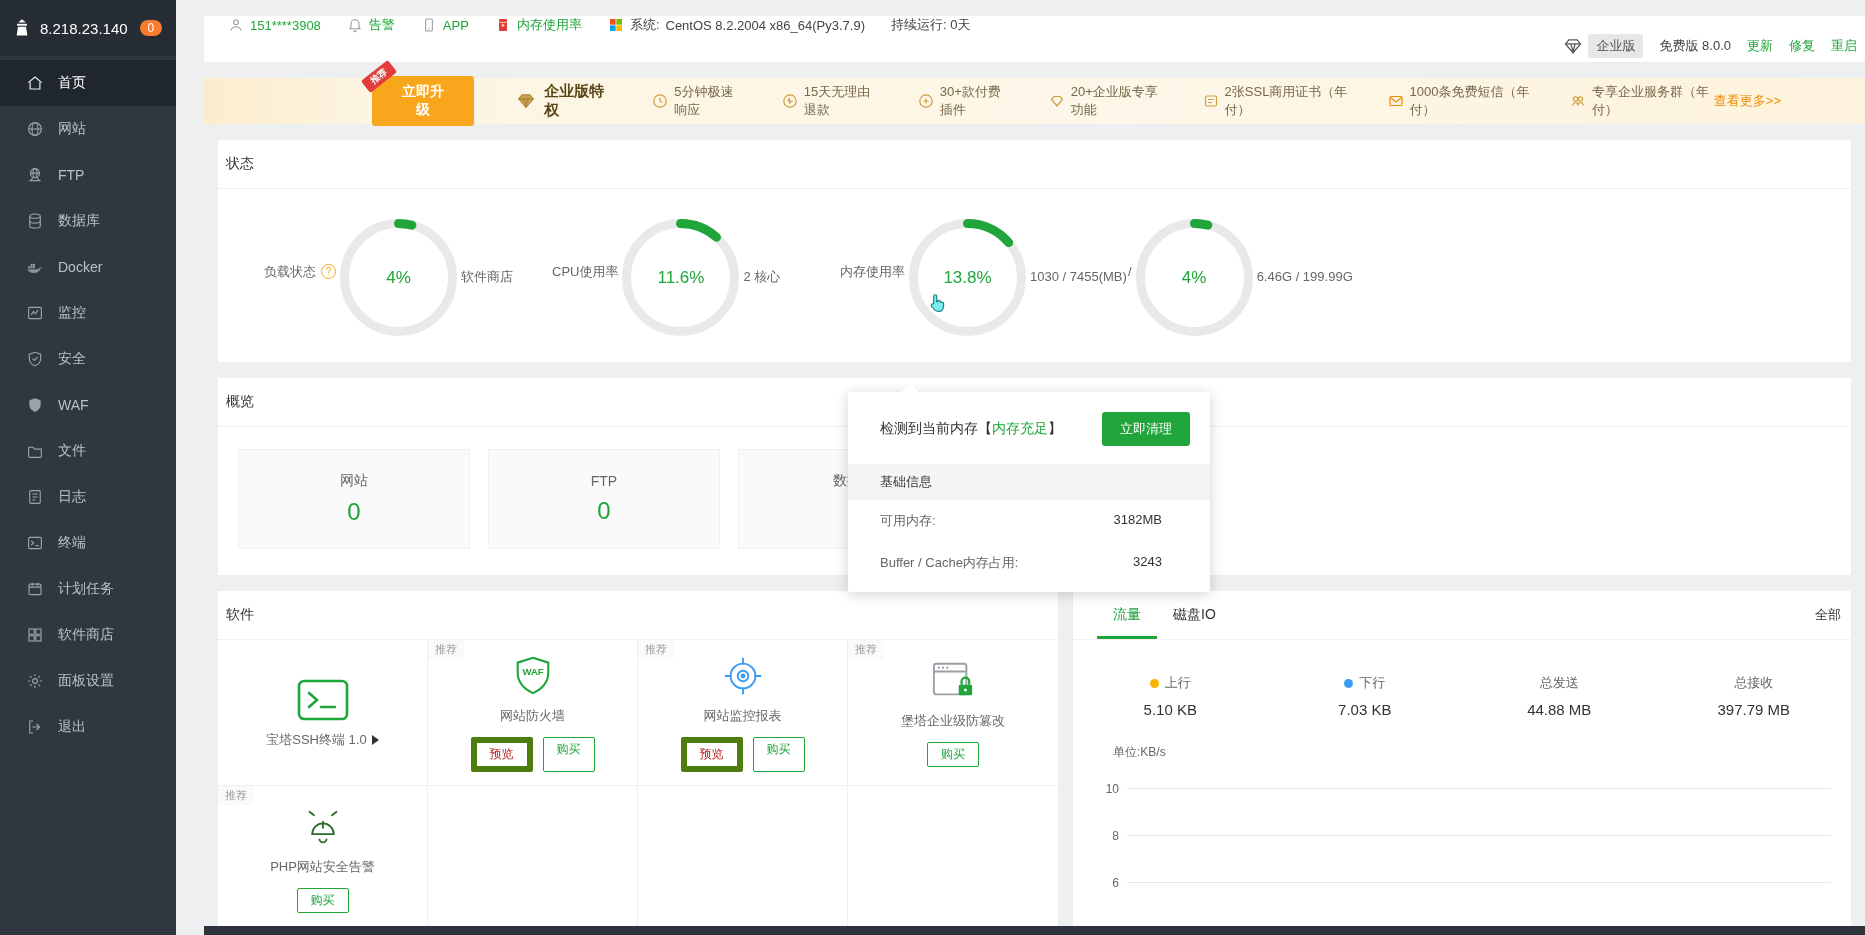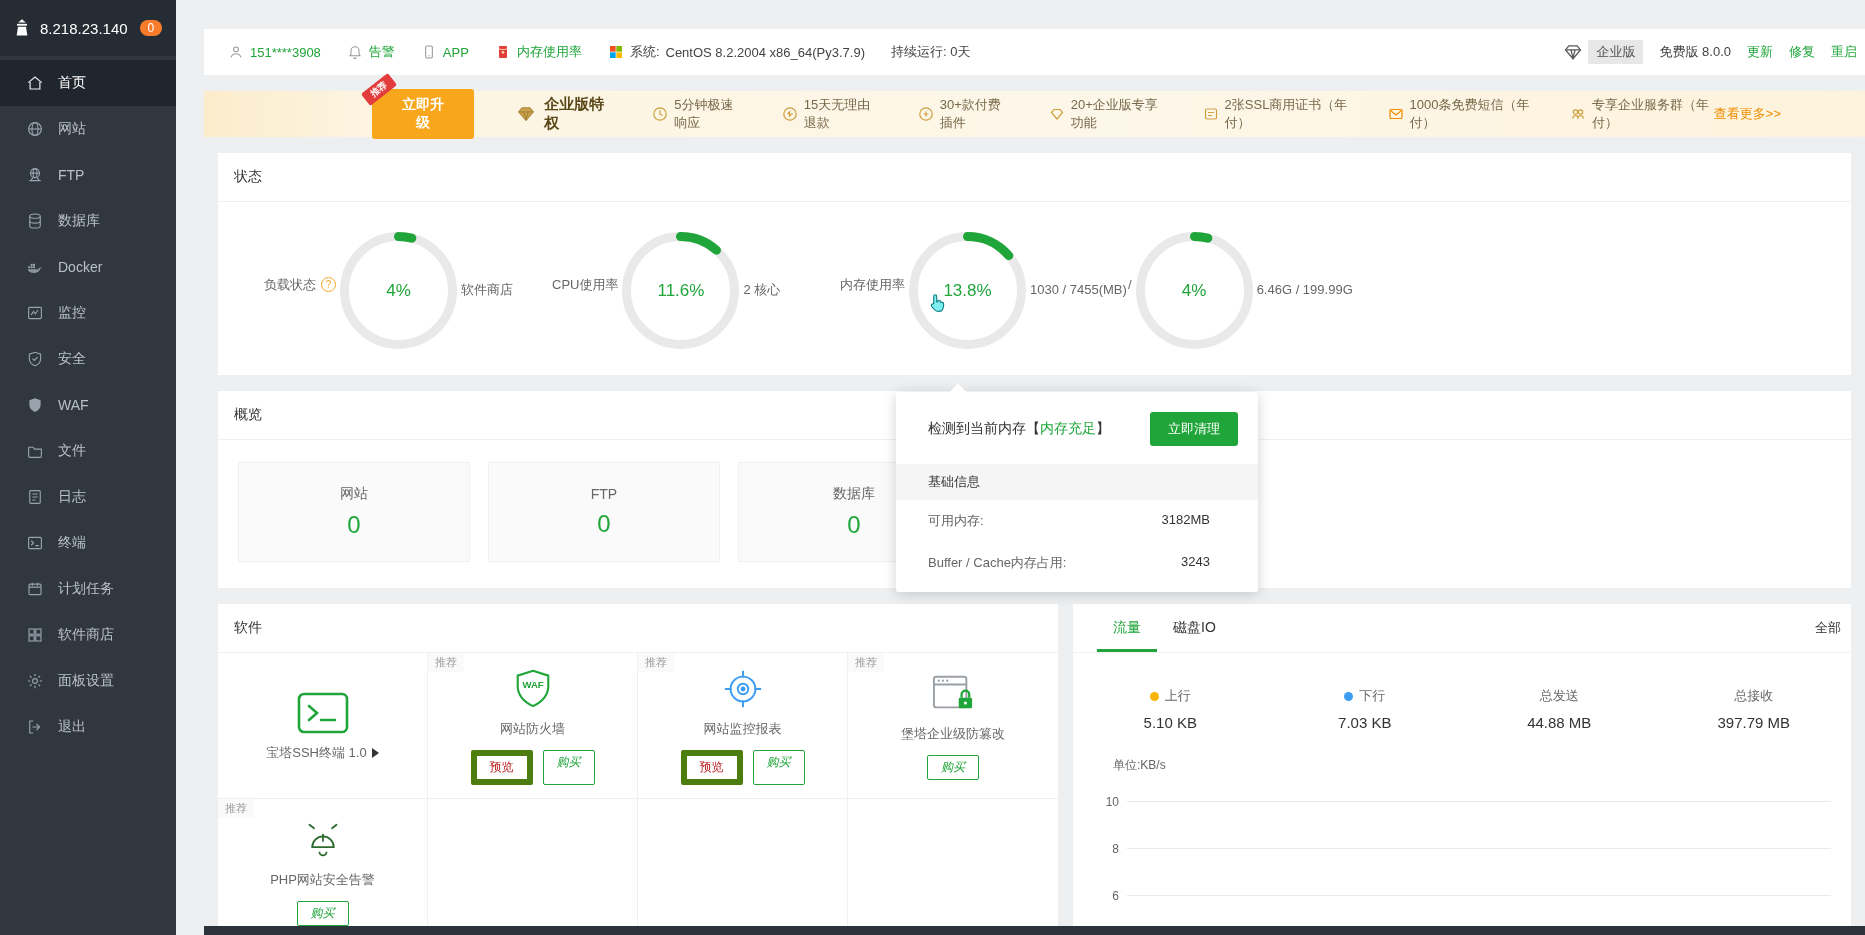--- a/index.html
+++ b/index.html
@@ -15,21 +15,21 @@
   .menu-item { height:46px; display:flex; align-items:center; padding-left:26px; gap:14px; font-size:14px; cursor:pointer; color:#b9c0c8; }
   .menu-item.active { background:#20262e; color:#fff; }
   .menu-item .micon { width:18px; height:18px; color:#9aa3ad; flex-shrink:0; }
   .menu-item.active .micon { color:#e8ebee; }
   .micon svg { width:100%; height:100%; display:block; }
 
   
   .main { flex:1; position:relative; overflow:hidden; }
 
   
-  .topbar { margin-top:29px; height:46px; background:#fff; display:flex; padding:0 8px 0 24px; font-size:13px; color:#444; }
+  .topbar { margin-top:16px; height:46px; background:#fff; display:flex; padding:0 8px 0 24px; font-size:13px; color:#444;flex-direction:column; }
   .tb-left { display:flex; align-items:center; gap:26px; }
   .tb-item { display:flex; align-items:center; gap:6px; }
   .green { color:#20a53a; }
   .tb-right { margin-left:auto; display:flex; align-items:center; gap:16px; }
   .edition { display:flex; align-items:center; gap:5px; }
   .edition-badge { background:#e7e7e7; color:#555; padding:3px 8px; border-radius:2px; font-size:13px; }
   .ticon { width:16px; height:16px; color:#999; }
   .ticon svg { width:100%; height:100%; display:block; }
 
   
@@ -38,21 +38,21 @@
   .ribbon { position:absolute; top:-7px; left:-10px; background:#e23c3c; color:#fff; font-size:9px; padding:1px 8px; transform:rotate(-38deg); border-radius:2px; }
   .promo-title { display:flex; align-items:center; gap:8px; margin-left:42px; font-size:15px; font-weight:bold; color:#5a4717; }
   .features { display:flex; align-items:center; gap:36px; margin-left:44px; font-size:13px; color:#77684a; }
   .feature { display:flex; align-items:center; gap:6px; }
   .ficon { width:16px; height:16px; color:#cf9f3e; flex-shrink:0; }
   .ficon svg { width:100%; height:100%; display:block; }
   .more-link { margin-left:auto; margin-right:84px; color:#f08c00; font-size:13px; cursor:pointer; white-space:nowrap; }
 
   
   .card { background:#fff; margin:16px 14px 0 14px; }
-  .card-title { font-size:14px; color:#333; padding:15px 16px; border-bottom:1px solid #f0f0f0; }
+  .card-title { font-size:14px; color:#333; padding:15px 8px; border-bottom:1px solid #f0f0f0; }
 
   
   .gauges { display:flex; padding:14px 0 22px 46px; }
   .gauge { width:288px; display:flex; flex-direction:row; align-items:center; }
   .gauge-label { font-size:13px; color:#666; display:flex; align-items:center; gap:5px; }
   .help-circle { width:15px; height:15px; border:1px solid #f5a623; color:#f5a623; border-radius:50%; font-size:10px; display:inline-flex; align-items:center; justify-content:center; }
   .ring-wrap { position:relative; width:125px; height:125px; margin-top:12px; }
   .ring-wrap svg { width:125px; height:125px; }
   .gauge-value { position:absolute; inset:0; display:flex; align-items:center; justify-content:center; color:#20a53a; font-size:17px; }
   .gauge-sub { margin-top:10px; font-size:13px; color:#666; }
@@ -68,42 +68,42 @@
   .software-card { width:840px; background:#fff; }
   .sw-grid { display:grid; grid-template-columns:repeat(4,1fr); grid-auto-rows:146px; }
   .sw-cell { border-right:1px solid #f0f0f0; border-bottom:1px solid #f0f0f0; position:relative; display:flex; flex-direction:column; align-items:center; justify-content:center; gap:8px; cursor:pointer; }
   .sw-cell:nth-child(4n) { border-right:none; }
   .sw-tag { position:absolute; top:0; left:0; background:#fafafa; color:#999; font-size:11px; padding:2px 7px; }
   .sw-name { font-size:13px; color:#666; display:flex; align-items:center; gap:5px; }
   .play-tri { width:0; height:0; border-left:7px solid #333; border-top:5px solid transparent; border-bottom:5px solid transparent; display:inline-block; }
   .sw-btns { display:flex; gap:10px; margin-top:4px; }
   .btn-sm { font-size:12px; padding:3px 13px; background:#fff; border-radius:2px; cursor:pointer; }
   .btn-preview { border:6px solid #4d7c0f; color:#b91c1c; }
-  .btn-buy { border:1px solid #20a53a; color:#20a53a;font-style:italic; }
+  .btn-buy { border:1px solid #20a53a; color:#20a53a; }
   .swicon { height:46px; display:flex; align-items:center; justify-content:center; }
 
   
   .traffic-card { flex:1; background:#fff; min-height:460px; }
   .tabs-row { display:flex; align-items:center; padding:0 10px 0 24px; border-bottom:1px solid #f2f2f2; }
   .tab { font-size:14px; padding:15px 16px 12px 16px; color:#333; cursor:pointer; border-bottom:3px solid transparent; }
   .tab.active { color:#20a53a; border-bottom-color:#20a53a; }
   .all-link { margin-left:auto; font-size:13px; color:#333; cursor:pointer; }
   .stats-row { display:flex; margin-top:34px;align-items:center; }
   .stat { flex:1; display:flex; flex-direction:column; align-items:center; gap:9px; }
   .stat-label { font-size:13px; color:#666; display:flex; align-items:center; gap:6px; }
   .dot { width:9px; height:9px; border-radius:50%; display:inline-block; }
   .stat-value { font-size:15px; color:#333; }
   .unit { font-size:12px; color:#666; margin:26px 0 4px 40px; }
   .chart { margin:0 20px 0 24px; }
   .grid-row { display:flex; align-items:center; height:47px; }
   .grid-row .ylab { width:22px; text-align:right; font-size:12px; color:#666; margin-right:8px; }
   .grid-row .gline { flex:1; border-top:1px solid #e9e9e9; }
 
   
-  .mem-tooltip { position:absolute; left:692px; top:392px; width:362px; background:#fff; box-shadow:0 2px 14px rgba(0,0,0,.18); border-radius:2px; z-index:30; padding-bottom:8px; }
+  .mem-tooltip { position:absolute; left:644px; top:392px; width:362px; background:#fff; box-shadow:0 2px 14px rgba(0,0,0,.18); border-radius:2px; z-index:30; padding-bottom:8px; }
   .mem-tooltip:before { content:""; position:absolute; top:-6px; left:56px; width:12px; height:12px; background:#fff; transform:rotate(45deg); }
   .tt-row1 { display:flex; align-items:center; justify-content:space-between; padding:20px 20px 18px 32px; font-size:14px; color:#333; }
   .btn-clean { background:#20a53a; color:#fff; border:none; font-size:13px; padding:8px 18px; border-radius:3px; cursor:pointer; }
   .tt-section { background:#f5f5f5; font-size:13px; color:#333; padding:9px 32px; }
   .tt-kv { display:flex; justify-content:space-between; padding:12px 48px 12px 32px; font-size:13px; }
   .tt-kv .k { color:#666; } .tt-kv .v { color:#333; }
 
   
   .cursor { position:absolute; left:722px; top:292px; width:24px; height:24px; z-index:40; }
   .bottom-strip { position:absolute; left:0; bottom:0; width:100%; height:9px; background:#2d333b; z-index:50; }

